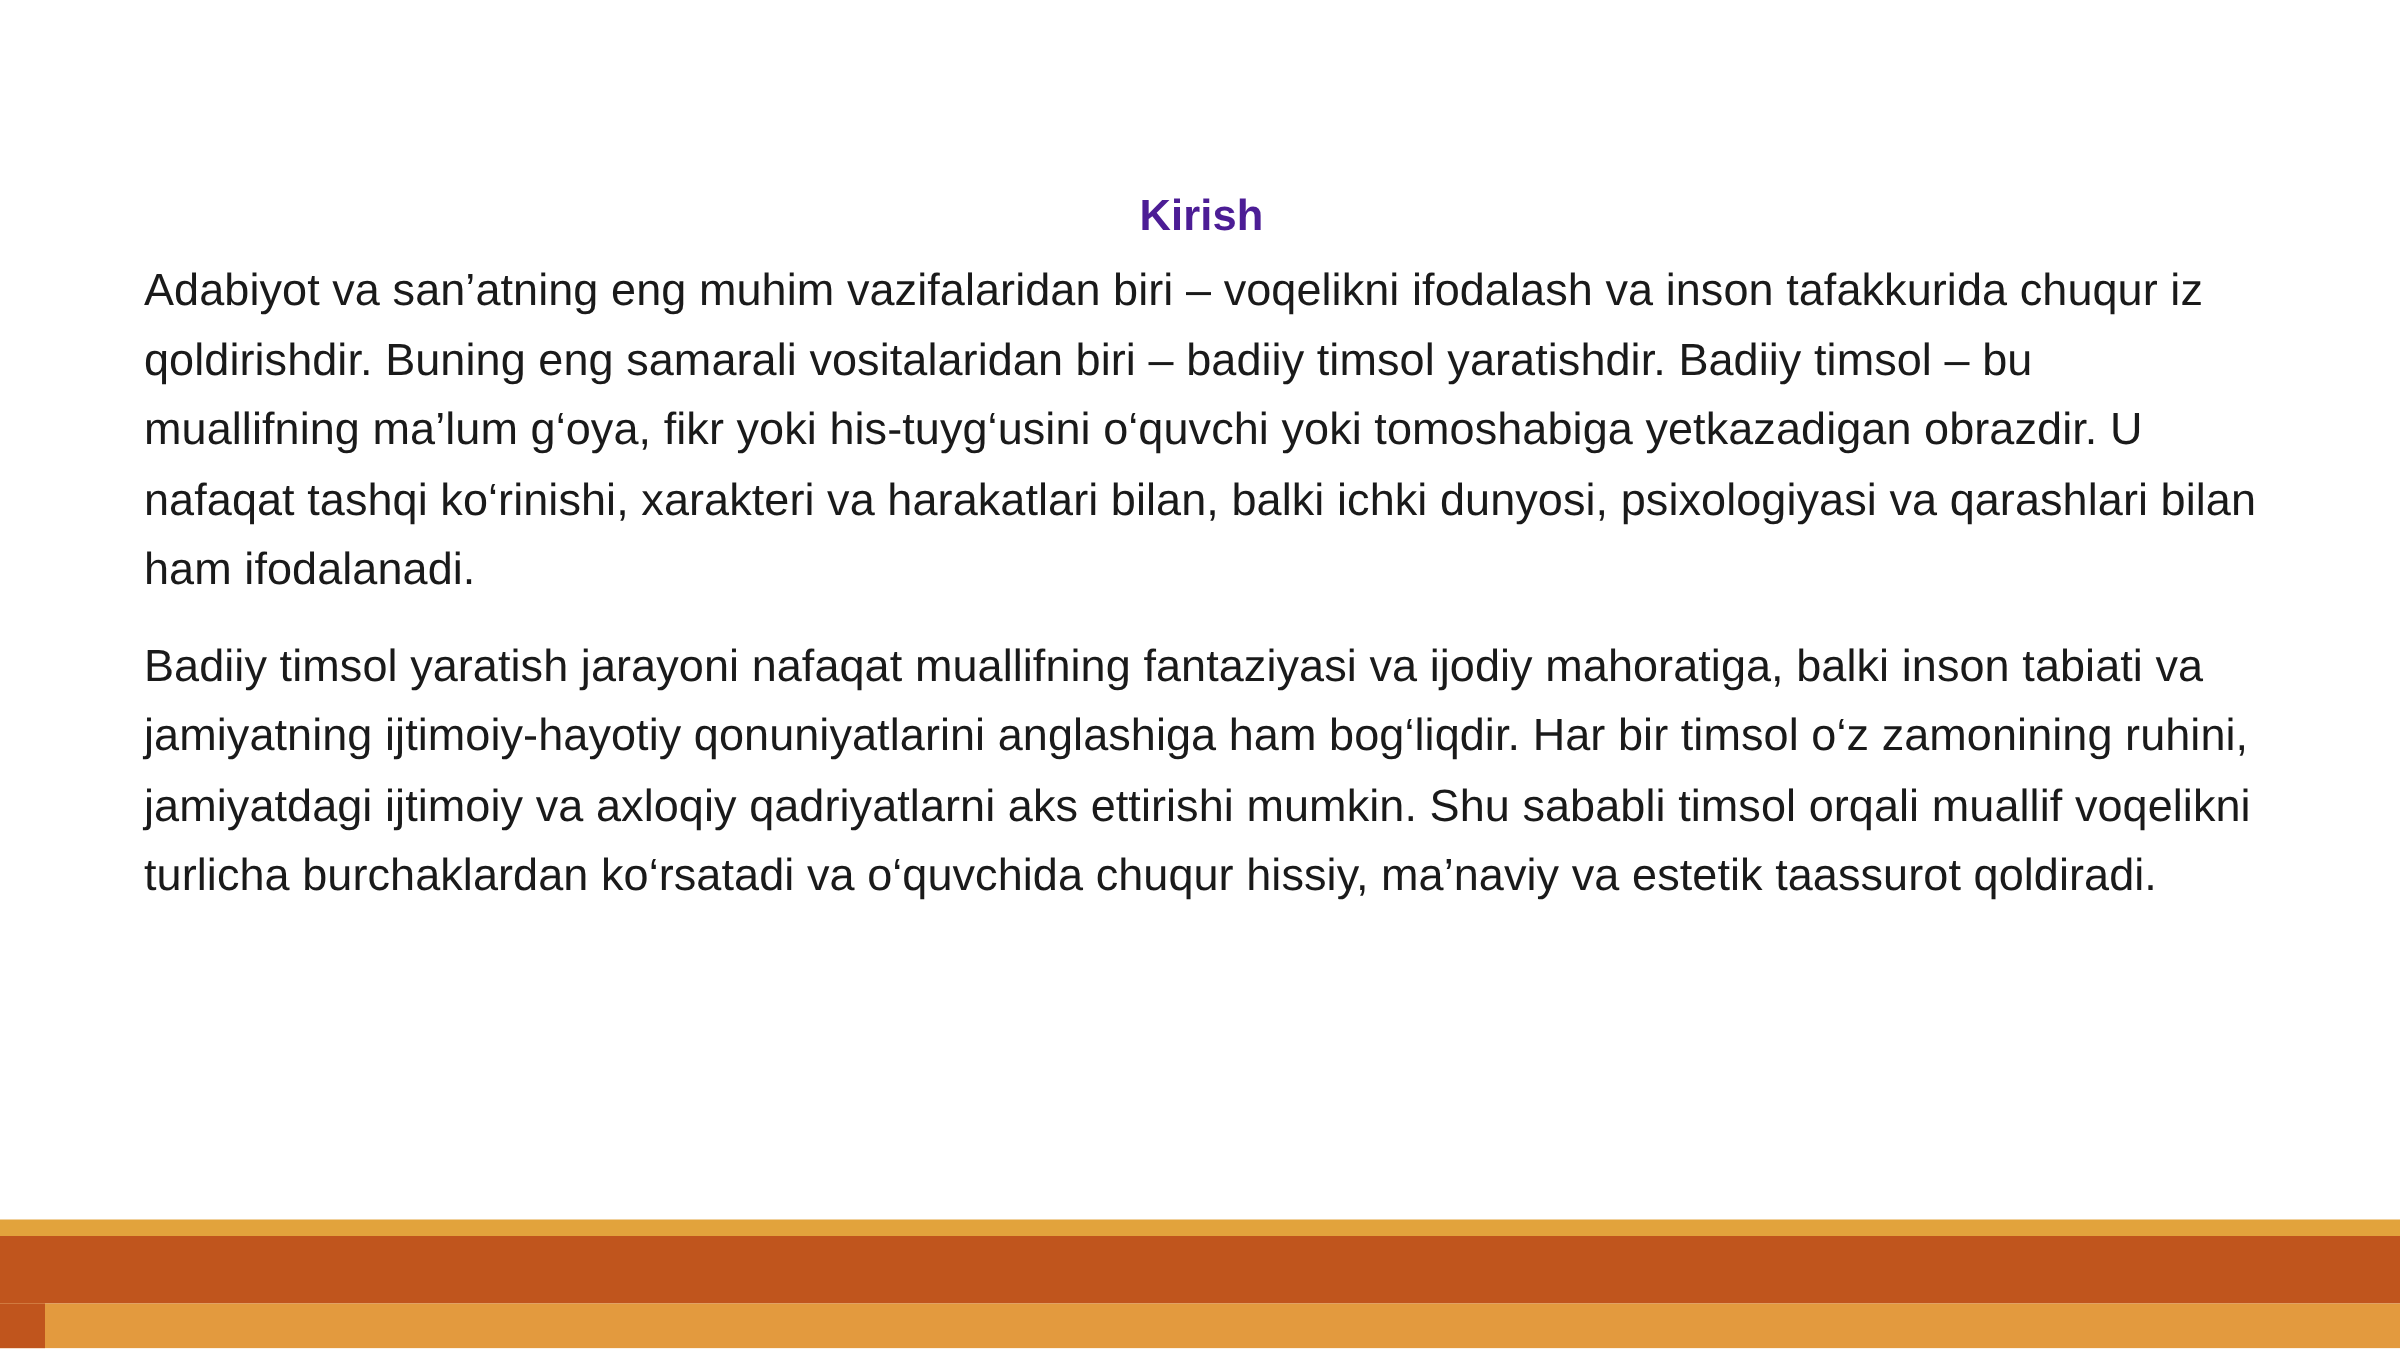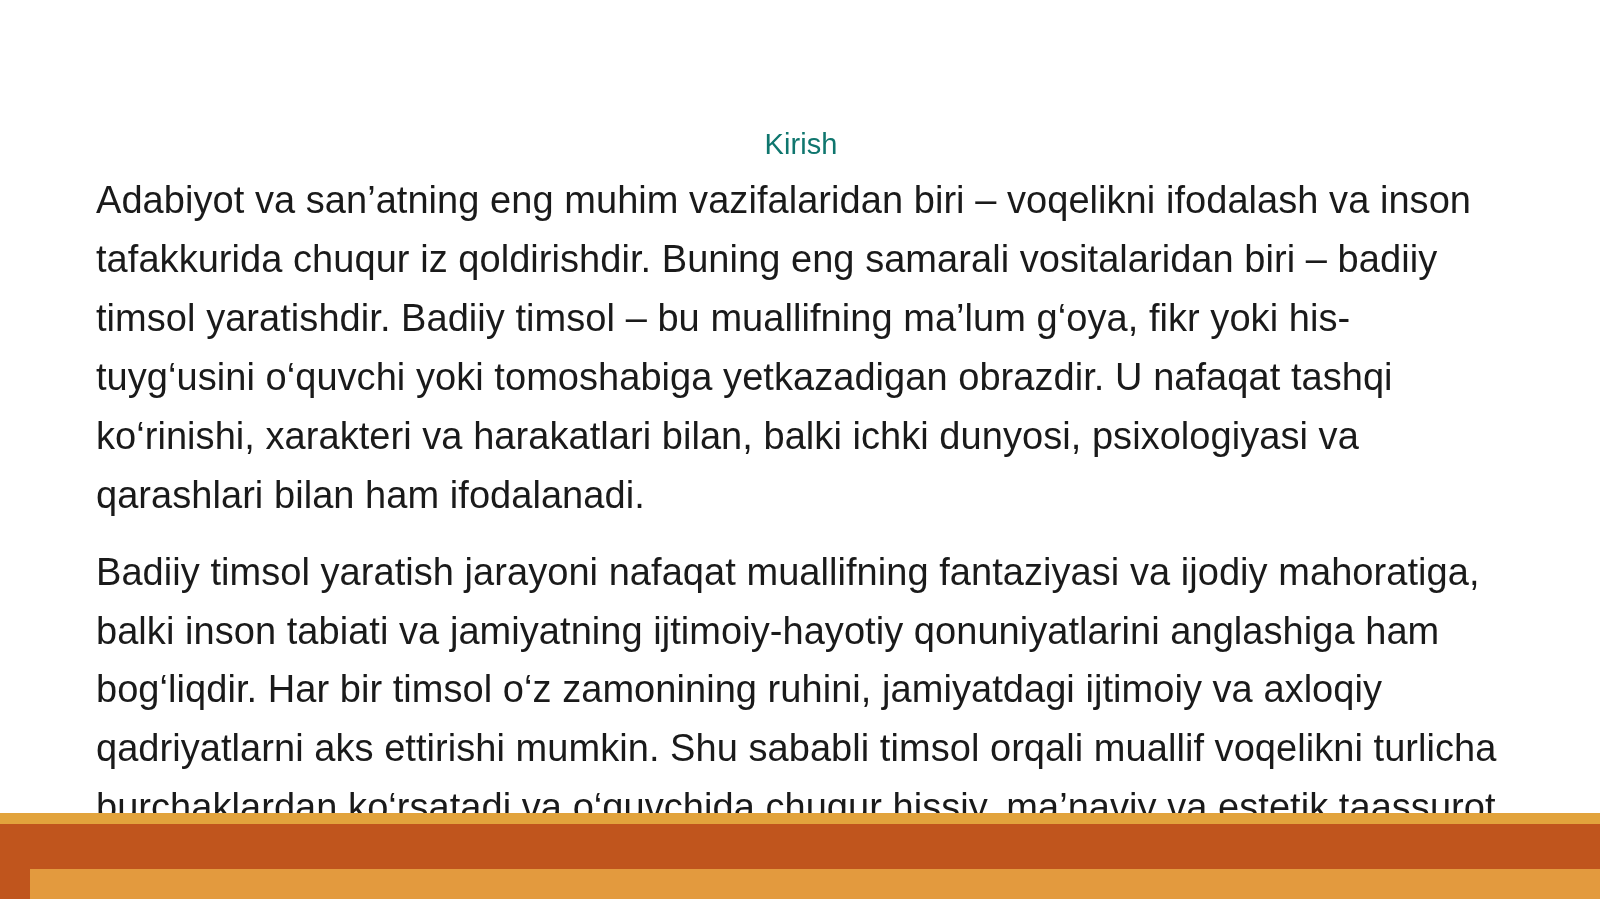--- a/index.html
+++ b/index.html
@@ -19,29 +19,29 @@
     overflow: hidden;
   }
   .slide-body {
     position: absolute;
     left: 96px;
     top: 125px;
     width: 1410px;
   }
   .slide-title {
     text-align: center;
-    font-weight: normal;
+    font-weight: bold;
     font-size: 29px;
-    color: #0f766e;
+    color: #4c1d95;
     line-height: 1.32;
     margin: 0 0 8px 0;
     letter-spacing: 0.1px;
   }
   .para {
-    font-size: 38px;
+    font-size: 30px;
     color: #1a1a1a;
     line-height: 1.55;
     margin: 0;
     text-align: left;
     letter-spacing: 0.05px;
   }
   .para + .para { margin-top: 18px; }
   .footer-bar {
     position: absolute;
     left: 0;

